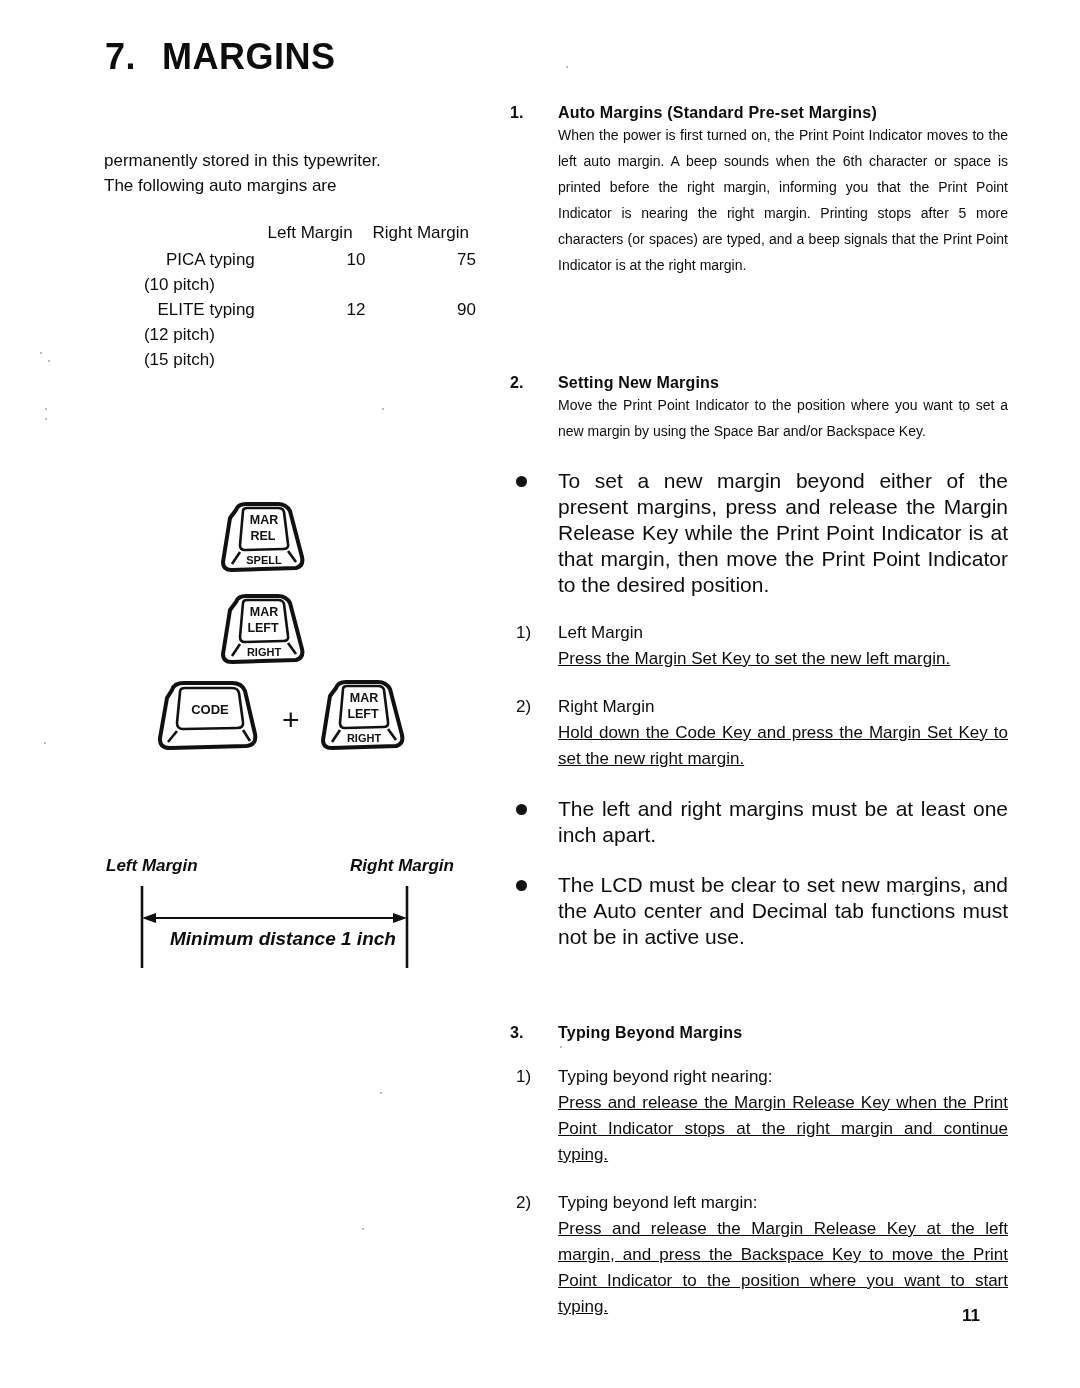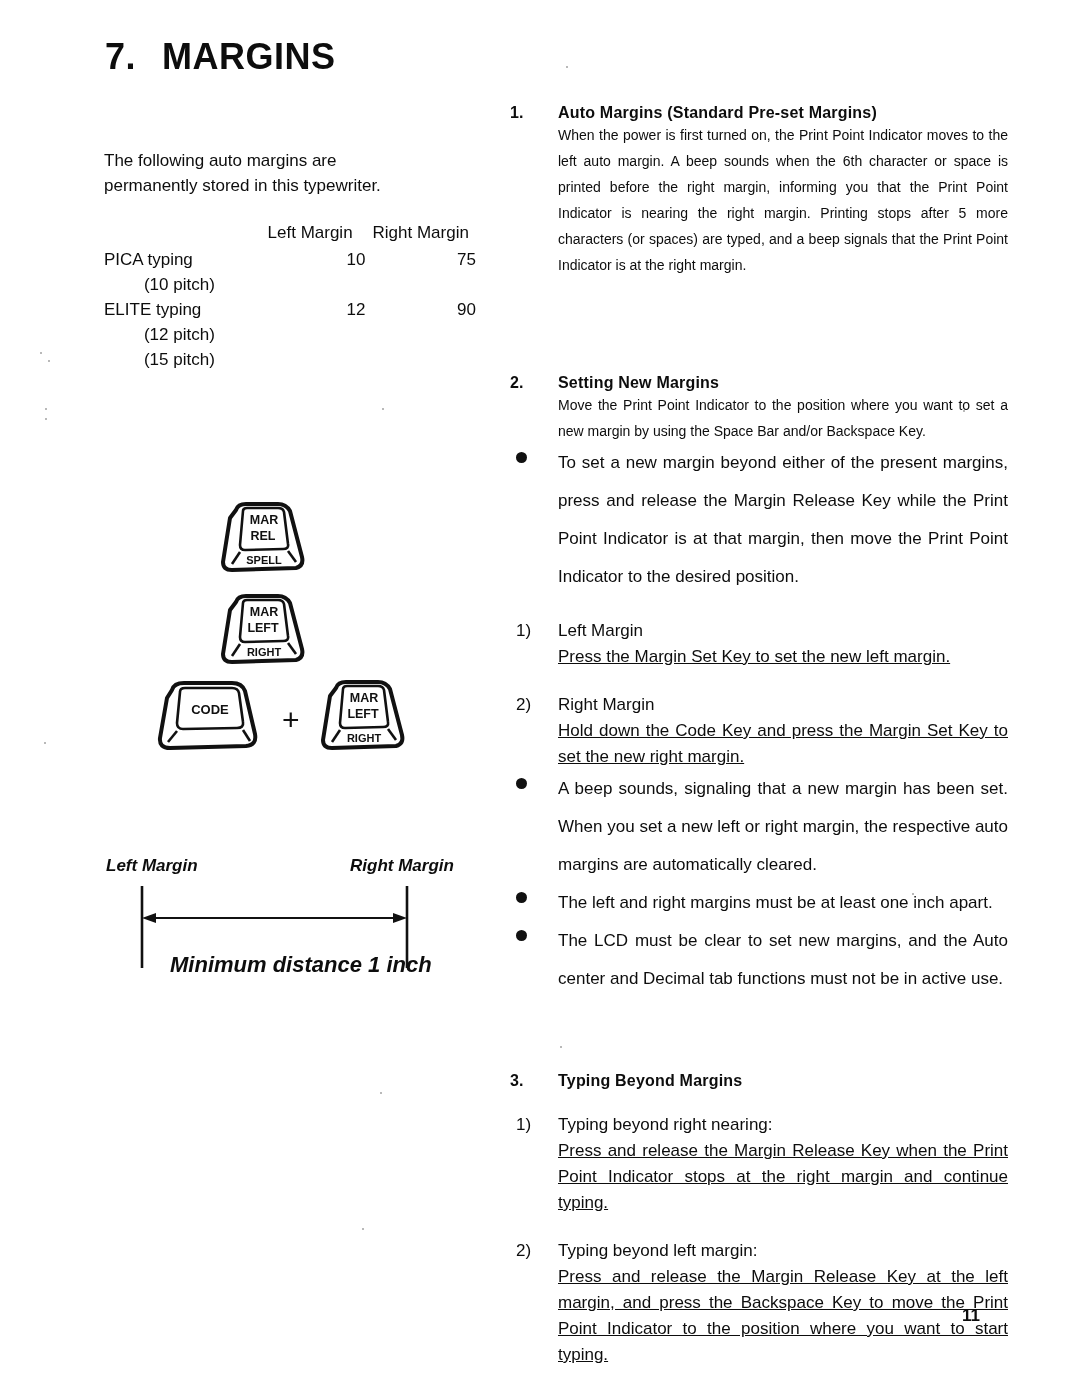--- a/index.html
+++ b/index.html
@@ -56,21 +56,21 @@
     border-collapse: collapse;
     width: 372px;
   }
   .margins-table th {
     font-weight: normal;
     text-align: center;
     padding: 0 0 2px 0;
   }
   .margins-table th.spacer { width: 150px; }
   .margins-table td { padding: 0; vertical-align: top; }
-  .margins-table td.name { text-align: left; white-space: nowrap; width: 150px; }
+  .margins-table td.name { text-align: right; white-space: nowrap; width: 150px; }
   .margins-table td.val { text-align: right; width: 110px; }
   .margins-table td.pitch { text-align: center; white-space: nowrap; }
 
   
   .keys-area {
     position: absolute;
     left: 104px;
     top: 500px;
     width: 390px;
     height: 260px;
@@ -100,25 +100,24 @@
     font-style: italic;
     font-weight: bold;
     white-space: nowrap;
   }
   .md-label.left  { left: 6px;  top: 0px; }
   .md-label.right { left: 250px; top: 0px; }
   .md-caption {
     position: absolute;
     left: 70px;
     top: 72px;
-    font-size: 22px;
+    font-size: 19px;
     font-style: italic;
     font-weight: bold;
     white-space: nowrap;
-    margin-top: 24px;
   }
 
   
   .section { position: relative; }
   .sec-head {
     position: relative;
     font-size: 16px;
     font-weight: bold;
     padding-left: 48px;
     letter-spacing: 0.2px;
@@ -130,24 +129,25 @@
   }
   .para {
     font-size: 14px;
     line-height: 26px;
     text-align: justify;
     padding-left: 48px;
   }
 
   .bullet-item {
     position: relative;
-    font-size: 17px;
-    line-height: 38px;
+    font-size: 21px;
+    line-height: 26px;
     text-align: justify;
     padding-left: 48px;
+    margin-top: 24px;
   }
   .bullet-dot {
     position: absolute;
     left: 6px;
     top: 8px;
     width: 11px;
     height: 11px;
     border-radius: 50%;
     background: #111;
   }
@@ -193,22 +193,22 @@
 </head>
 <body>
 
 <div class="page-title">
   <span class="num">7.</span><span>MARGINS</span>
 </div>
 
 <div class="col-left">
 
   <div class="intro">
+    <div>permanently stored in this typewriter.</div>
     <div>The following auto margins are</div>
-    <div>permanently stored in this typewriter.</div>
   </div>
 
   <table class="margins-table">
     <thead>
       <tr>
         <th class="spacer"></th>
         <th>Left Margin</th>
         <th>Right Margin</th>
       </tr>
     </thead>
@@ -335,24 +335,20 @@
       <div class="lead">Left Margin</div>
       <div class="sub">Press the Margin Set Key to set the new left margin.</div>
     </div>
 
     <div class="num-item">
       <span class="n">2)</span>
       <div class="lead">Right Margin</div>
       <div class="sub">Hold down the Code Key and press the Margin Set Key to set the new right margin.</div>
     </div>
 
-    <div class="bullet-item">
-      <span class="bullet-dot"></span>
-      <span>A beep sounds, signaling that a new margin has been set. When you set a new left or right margin, the respective auto margins are automatically cleared.</span>
-    </div>
 
     <div class="bullet-item">
       <span class="bullet-dot"></span>
       <span>The left and right margins must be at least one inch apart.</span>
     </div>
 
     <div class="bullet-item">
       <span class="bullet-dot"></span>
       <span>The LCD must be clear to set new margins, and the Auto center and Decimal tab functions must not be in active use.</span>
     </div>

